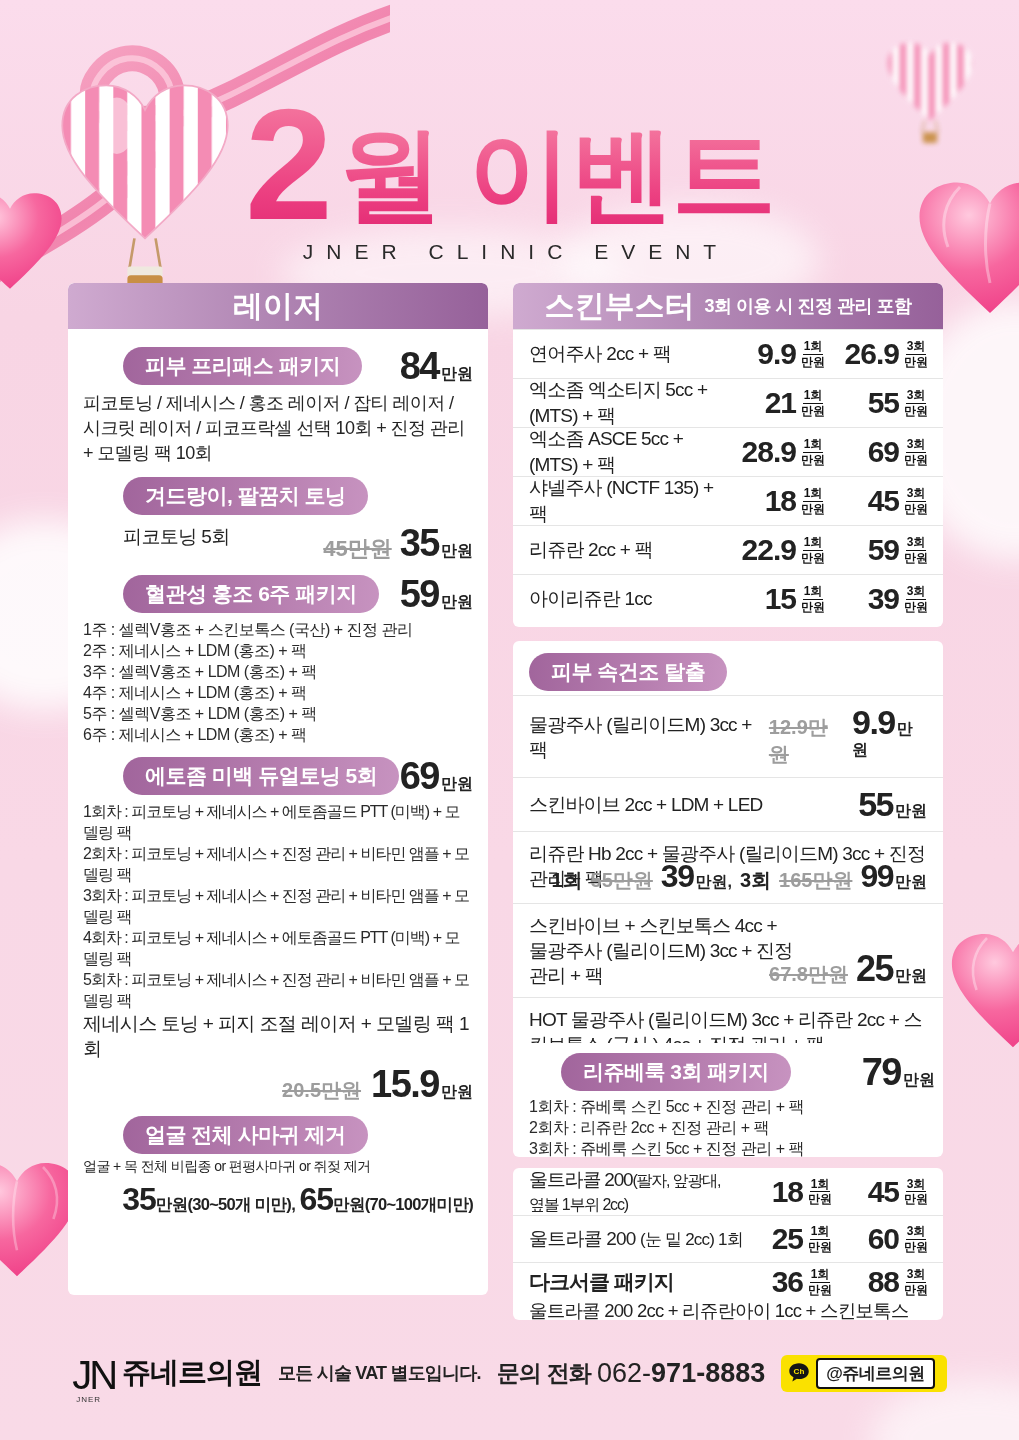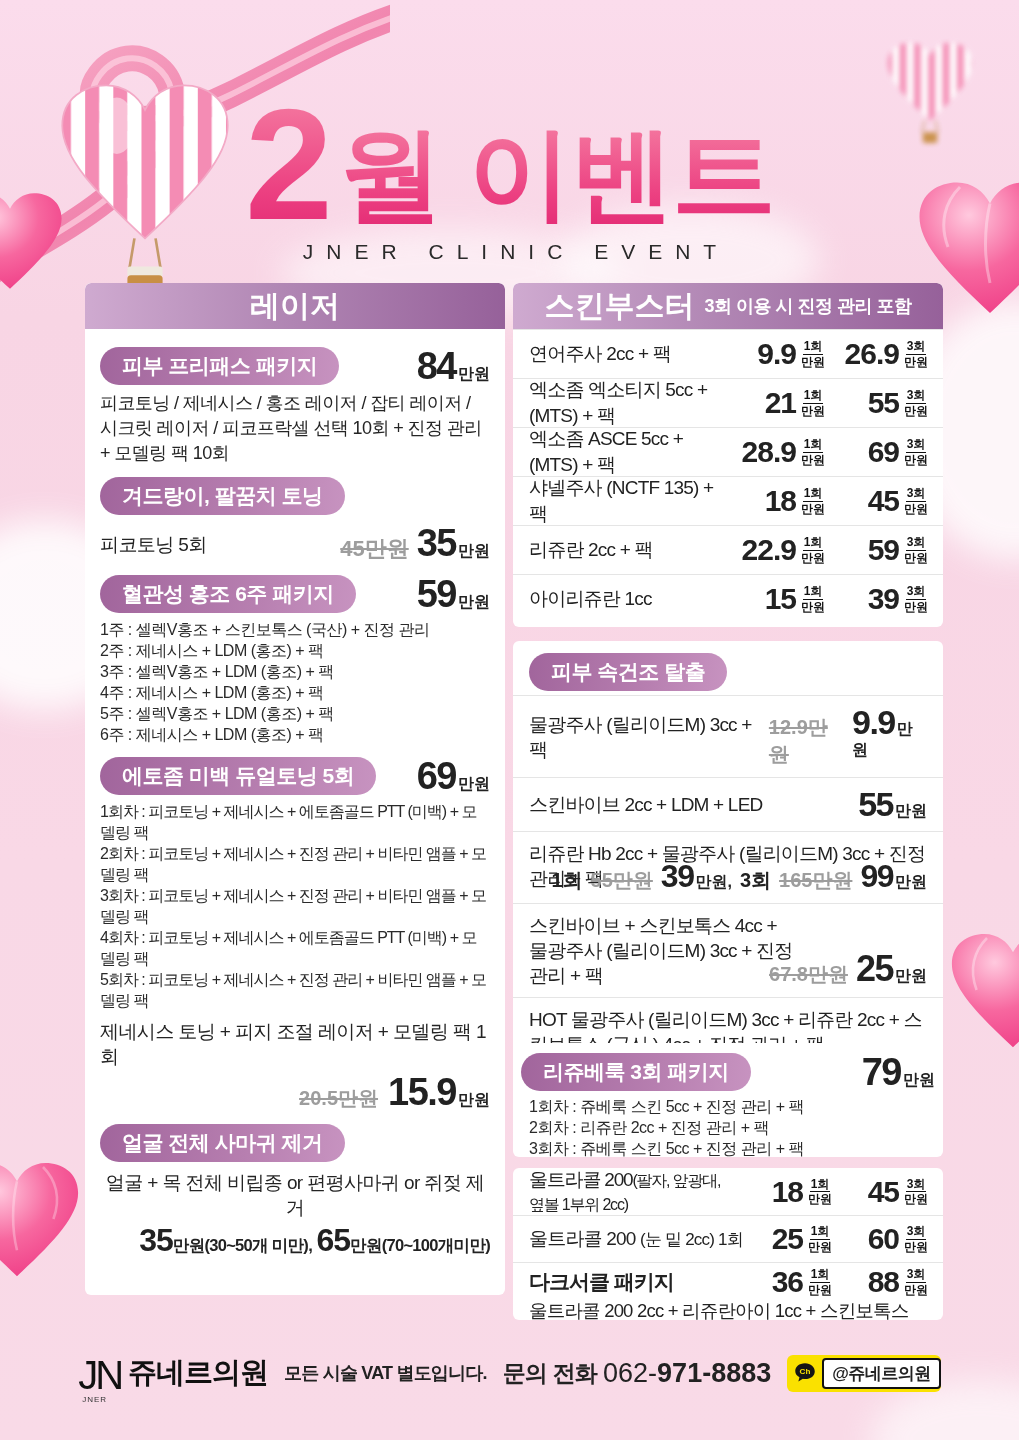--- a/index.html
+++ b/index.html
@@ -31,21 +31,21 @@
     height:46px; display:flex; align-items:center; justify-content:center; gap:10px;
     background:linear-gradient(90deg,#cfaad0 0%,#b288b5 45%,#96619a 100%);
     color:#fff; font-weight:800; font-size:30px; border-radius:6px 6px 0 0;
   }
   .bar-note { font-size:18px; font-weight:600; letter-spacing:-.5px; }
   .pill {
     display:inline-flex; align-items:center; color:#fff; font-weight:800; font-size:21px;
     background:linear-gradient(95deg,#a1659c 0%,#b77fb0 60%,#c793c0 100%);
     border-radius:999px; padding:5px 22px; letter-spacing:-.5px; white-space:nowrap;
   }
-  .pill-row { display:flex; justify-content:space-between; align-items:center; }
+  .pill-row { display:flex; justify-content:space-between; align-items:flex-start;margin-left:40px; }
   .bignum { font-size:38px; font-weight:800; letter-spacing:-1.5px; line-height:1; }
   .unit-s { font-size:16px; font-weight:700; margin-left:2px; }
   .strike { color:#9d9d9d; text-decoration:line-through; text-decoration-thickness:2px; font-weight:600; }
   .desc { font-size:18px; line-height:25px; font-weight:500; color:#242424; letter-spacing:-.6px; }
   .mini-lines { font-size:16px; line-height:21px; font-weight:500; color:#2a2a2a; letter-spacing:-.5px; }
   .price-right { display:flex; justify-content:flex-end; align-items:baseline; gap:10px; }
   
   .punit { display:inline-flex; flex-direction:column; align-items:center; font-size:12px; font-weight:700; line-height:1.2; margin-left:5px; color:#111; }
   .pu-top { border-bottom:1.5px solid #111; padding:0 1px; }
   .pnum { font-size:30px; font-weight:800; letter-spacing:-1px; line-height:1; }
@@ -59,21 +59,21 @@
   
   .footer { position:absolute; left:0; top:1334px; width:100%; height:78px; display:flex; align-items:center; justify-content:center; gap:16px; z-index:3; }
   .logo-wrap { display:flex; align-items:flex-end; gap:7px; }
   .logo-jn { font-size:40px; font-weight:400; letter-spacing:-3px; line-height:.9; color:#111; position:relative; }
   .logo-jner { position:absolute; left:4px; bottom:-10px; font-size:8px; letter-spacing:1px; color:#333; }
   .logo-clinic { font-size:29px; font-weight:800; letter-spacing:-1px; color:#111; }
   .vat { font-size:18px; font-weight:600; letter-spacing:-.8px; }
   .contact { font-size:23px; font-weight:600; letter-spacing:-.8px; display:flex; align-items:center; gap:6px; }
   .phone-pre { font-size:27px; font-weight:500; letter-spacing:0; }
   .phone-bold { font-size:27px; font-weight:800; letter-spacing:0; }
-  .kakao { display:flex; align-items:center; background:#fae100; border-radius:6px; padding:3px 0 3px 5px; gap:4px; }
+  .kakao { display:flex; align-items:center; background:#fae100; border-radius:6px; padding:3px 12px 3px 5px; gap:4px; }
   .kakao-handle { background:#fff; border:2px solid #111; border-radius:4px; font-size:17px; font-weight:700; padding:2px 8px; letter-spacing:-.5px; }
   
   .lp-content { padding:10px 15px 0 15px; }
   .mid { font-size:32px; font-weight:800; letter-spacing:-1px; }
   .note18 { font-size:16.5px; font-weight:600; letter-spacing:-.7px; }
   
   .d-row { padding:9px 16px; border-top:1px solid #e5e5e5; position:relative; }
   .d-row:first-of-type { border-top:none; }
   .d-name { font-size:19px; font-weight:500; letter-spacing:-.8px; line-height:25px; }
   .d-price-abs { position:absolute; right:16px; bottom:9px; display:flex; align-items:baseline; gap:8px; }
@@ -148,21 +148,21 @@
   </svg>
 
   <div class="title-block">
     <div class="title-line">
       <span class="big2">2</span>
       <span class="title-rest">월 이벤트</span>
     </div>
     <div class="subtitle">JNER CLINIC EVENT</div>
   </div>
 
-  <section class="panel" style="left:85px;top:283px;width:420px;height:1012px;">
+  <section class="panel" style="left:68px;top:283px;width:420px;height:1012px;">
     <div class="bar">
       <span>레이저</span>
     </div>
     <div class="lp-content">
 
       <div class="pill-row" style="margin-top:8px;">
         <span class="pill">피부 프리패스 패키지</span>
         <span><span class="bignum">84</span><span class="unit-s">만원</span></span>
       </div>
       <p class="desc" style="margin-top:6px;">피코토닝 / 제네시스 / 홍조 레이저 / 잡티 레이저 / 시크릿 레이저 / 피코프락셀 선택 10회 + 진정 관리 + 모델링 팩 10회</p>
@@ -196,30 +196,30 @@
         <span><span class="bignum">69</span><span class="unit-s">만원</span></span>
       </div>
       <div class="mini-lines" style="margin-top:6px;letter-spacing:-1px;">
         <div>1회차 : 피코토닝 + 제네시스 + 에토좀골드 PTT (미백) + 모델링 팩</div>
         <div>2회차 : 피코토닝 + 제네시스 + 진정 관리 + 비타민 앰플 + 모델링 팩</div>
         <div>3회차 : 피코토닝 + 제네시스 + 진정 관리 + 비타민 앰플 + 모델링 팩</div>
         <div>4회차 : 피코토닝 + 제네시스 + 에토좀골드 PTT (미백)  + 모델링 팩</div>
         <div>5회차 : 피코토닝 + 제네시스 + 진정 관리 + 비타민 앰플 + 모델링 팩</div>
       </div>
 
-      <p class="desc" style="margin-top:8px;font-size:19px;">제네시스 토닝 + 피지 조절 레이저 + 모델링 팩 1회</p>
+      <p class="desc" style="font-size:19px;">제네시스 토닝 + 피지 조절 레이저 + 모델링 팩 1회</p>
       <div class="price-right" style="margin-top:4px;">
         <span class="strike" style="font-size:20px;margin-left:48px;">20.5만원</span>
         <span><span class="bignum">15.9</span><span class="unit-s">만원</span></span>
       </div>
 
       <div class="pill-row" style="margin-top:12px;">
         <span class="pill">얼굴 전체 사마귀 제거</span>
       </div>
-      <p class="desc" style="margin-top:8px;font-size:19px;text-align:center;">얼굴 + 목 전체 비립종 or 편평사마귀 or 쥐젖 제거</p>
+      <p class="desc" style="font-size:14px;">얼굴 + 목 전체 비립종 or 편평사마귀 or 쥐젖 제거</p>
       <div style="margin-top:2px;text-align:right;">
         <span class="mid">35</span><span class="note18">만원(30~50개 미만),</span>
         <span class="mid">65</span><span class="note18">만원(70~100개미만)</span>
       </div>
 
     </div>
   </section>
 
   <section class="panel" style="left:513px;top:283px;width:430px;height:344px;">
     <div class="bar">

